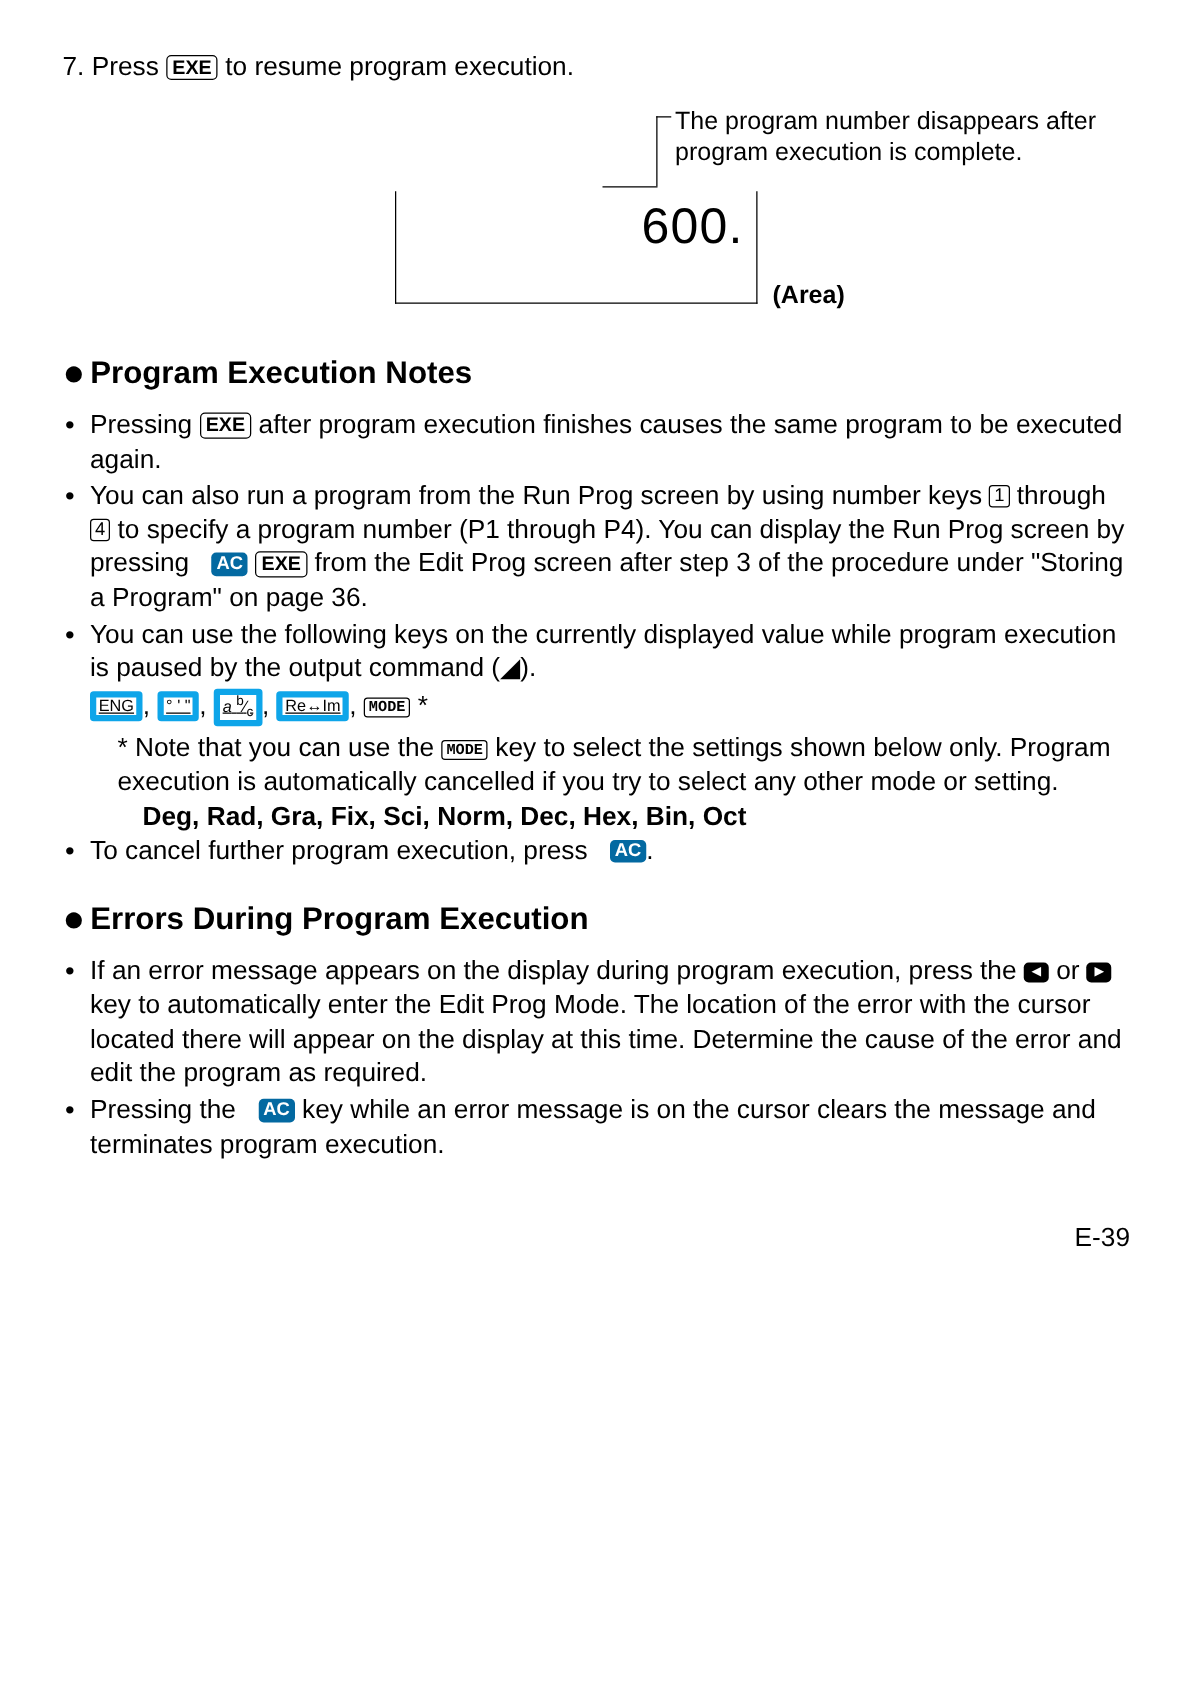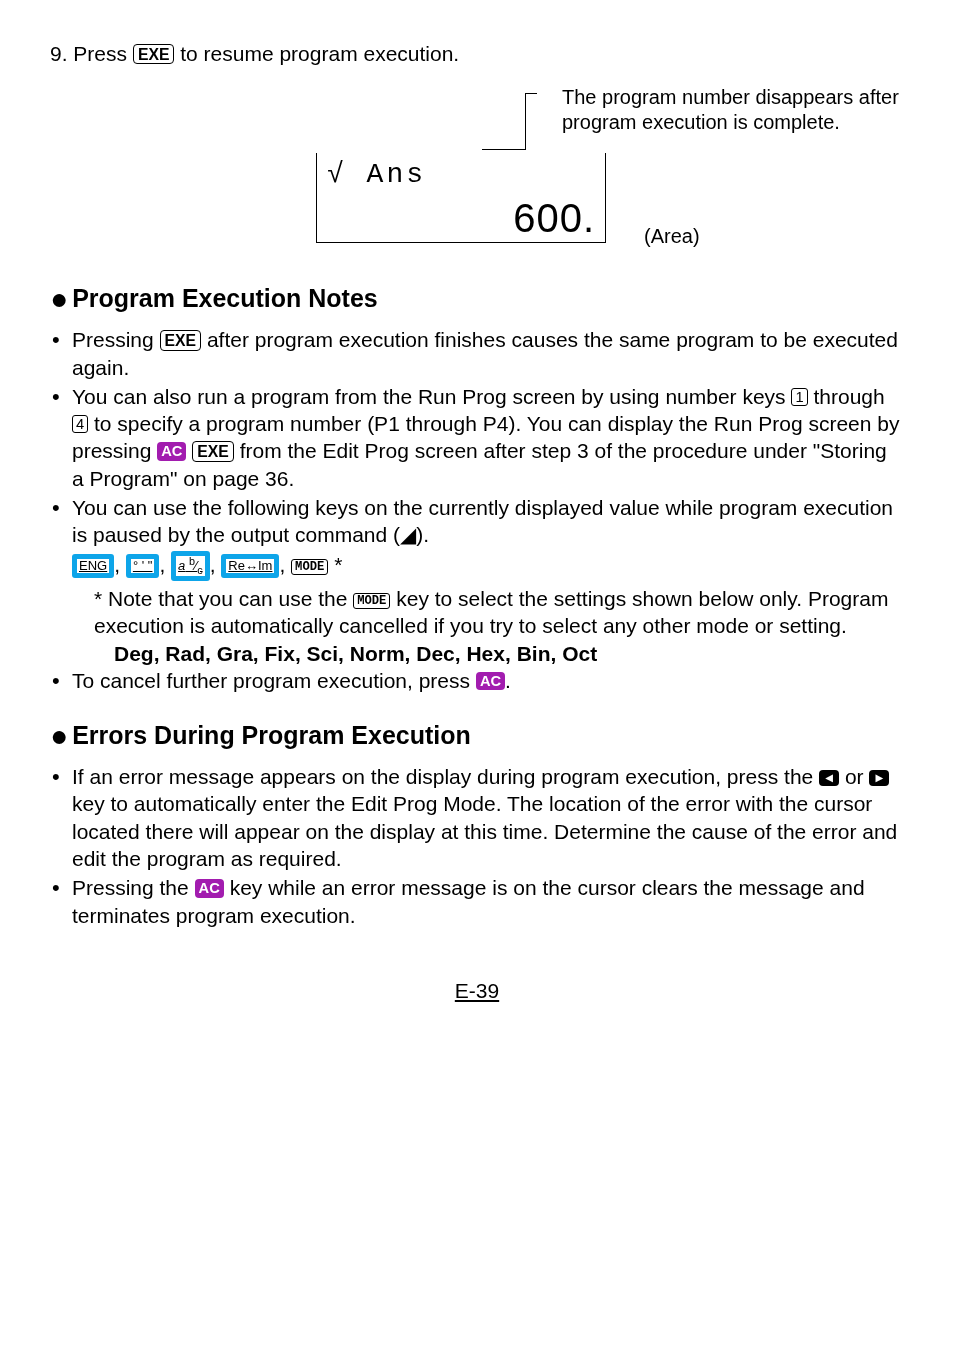--- a/index.html
+++ b/index.html
@@ -20,28 +20,29 @@
     border-radius: 4px;
     font-size: 0.75em;
     padding: 1px 4px 0px 4px;
     vertical-align: 1px;
     font-weight: bold;
     line-height: 1.1;
     font-family: Arial, sans-serif;
   }
   .key-dark {
     display: inline-block;
-    background: #a21caf;
+    background: #0369a1;
     color: #fff;
     border-radius: 4px;
     font-size: 0.7em;
     padding: 1px 4px;
     vertical-align: 2px;
     font-weight: bold;
     line-height: 1.1;
+    margin-left: 12px;
   }
   .key-narrow {
     display: inline-block;
     border: 1px solid #000;
     border-radius: 3px;
     font-size: 0.7em;
     padding: 0px 3px;
     vertical-align: 2px;
     line-height: 1.1;
   }
@@ -78,21 +79,21 @@
     line-height: 14px;
     vertical-align: 2px;
   }
   .diagram-area {
     position: relative;
     height: 170px;
     margin-bottom: 24px;
   }
   .diagram-caption {
     position: absolute;
-    left: 512px;
+    left: 490px;
     top: 0px;
     font-size: 20px;
     line-height: 1.25;
   }
   .diag-line-v1 { position: absolute; left: 475px; top: 8px; width: 1px; height: 56px; background: #000; }
   .diag-line-h1 { position: absolute; left: 475px; top: 8px; width: 12px; height: 1px; background: #000; }
   .diag-line-h2 { position: absolute; left: 432px; top: 64px; width: 44px; height: 1px; background: #000; }
   .lcd-box {
     position: absolute;
     left: 266px;
@@ -108,55 +109,54 @@
     font-size: 28px;
     letter-spacing: 3px;
   }
   .lcd-result {
     font-family: Arial, sans-serif;
     font-size: 40px;
     text-align: right;
     margin-top: -2px;
     letter-spacing: 1px;
   }
-  .area-label { position: absolute; left: 594px; top: 138px; font-size: 20px; }
+  .area-label { position: absolute; left: 568px; top: 138px; font-size: 20px; font-weight: bold; }
   .subhead {
     font-size: 25px;
     font-weight: bold;
     margin-top: 10px;
     margin-bottom: 8px;
   }
   .subhead .dot { font-size: 30px; vertical-align: -2px; margin-right: 4px;}
   ul.bullets { list-style: none; padding: 0; margin: 0; }
   ul.bullets > li { position: relative; padding-left: 22px; margin-bottom: 2px; }
   ul.bullets > li::before { content: "•"; position: absolute; left: 2px; top: 0; font-size: 22px; }
   .sub-indent { padding-left: 44px; }
   .modes-line { padding-left: 64px; font-weight: bold; }
   .key-row { padding-left: 22px; margin-top: 2px; margin-bottom: 4px; }
-  .page-num { text-align: center; margin-top: 48px; font-size: 21px; text-decoration: underline; }
+  .page-num { text-align: right; margin-top: 48px; font-size: 21px; }
   .tri-arrow-l::before { content: "◀"; font-size: 10px; position: relative; top: -1px; }
   .tri-arrow-r::before { content: "▶"; font-size: 10px; position: relative; top: -1px; }
 </style>
 </head>
 <body>
 
 <div class="step-line">
-  <span>9. Press </span><span class="key">EXE</span><span> to resume program execution.</span>
+  <span>7. Press </span><span class="key">EXE</span><span> to resume program execution.</span>
 </div>
 
 <div class="diagram-area">
   <div class="diagram-caption">
     <span>The program number disappears after</span><br>
     <span>program execution is complete.</span>
   </div>
   <div class="diag-line-v1"></div>
   <div class="diag-line-h1"></div>
   <div class="diag-line-h2"></div>
   <div class="lcd-box">
-    <div class="lcd-exp">√  Ans</div>
     <div class="lcd-result">600.</div>
   </div>
   <div class="area-label">(Area)</div>
 </div>
 
 <div class="subhead"><span class="dot">●</span><span>Program Execution Notes</span></div>
 
 <ul class="bullets">
   <li>
     <span>Pressing </span><span class="key">EXE</span><span> after program execution finishes causes the same program to be executed again.</span>

